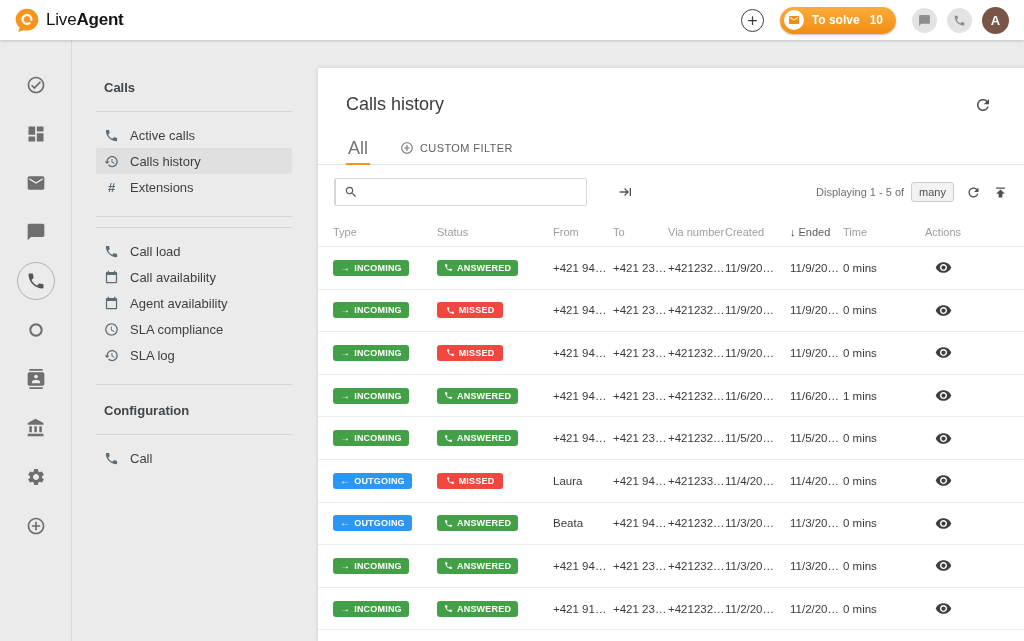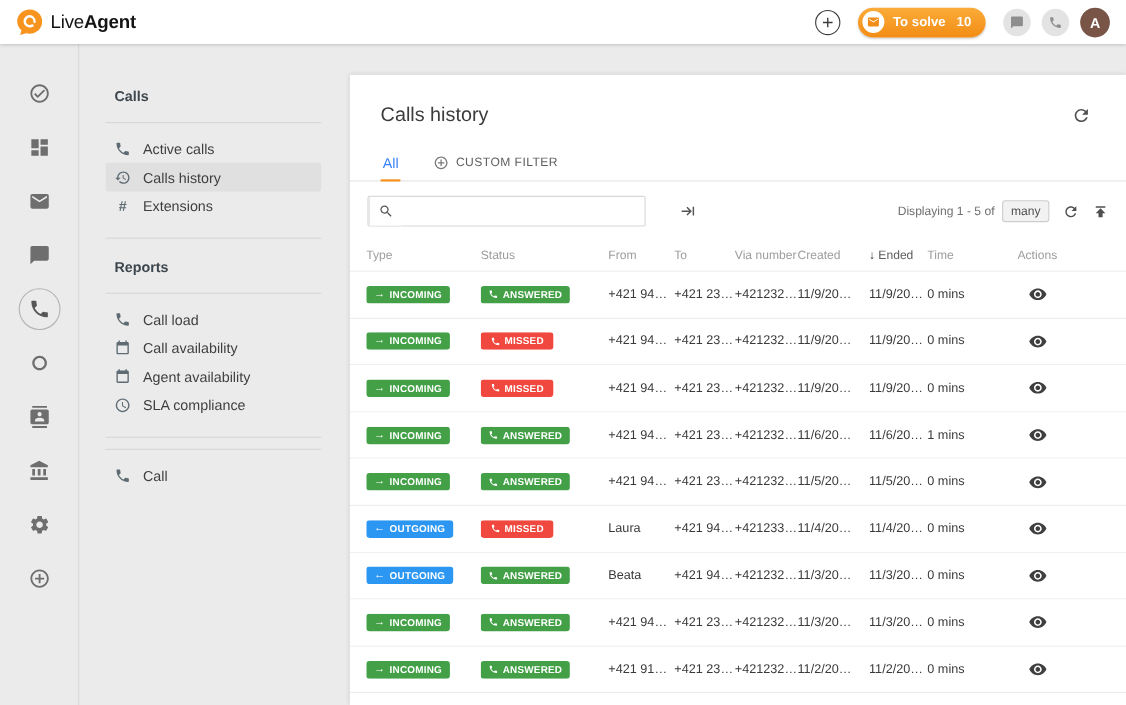--- a/index.html
+++ b/index.html
@@ -36,21 +36,21 @@
 .sb-item.active{background:#e0e0e0}
 .sb-item svg{color:#5f6b73;flex:none}
 .hash-ic{display:inline-flex;justify-content:center;width:15px;font-weight:700;font-size:13px;color:#5f6b73;flex:none}
 
 
 .card{flex:1;margin-top:28px;background:#fff;box-shadow:0 0 4px rgba(0,0,0,.14);display:flex;flex-direction:column;overflow:hidden}
 .card-head{display:flex;align-items:center;justify-content:space-between;padding:26px 32px 17px 28px}
 .page-title{font-size:18px;font-weight:500;color:#3c3c3c}
 .icon-btn{border:none;background:none;color:#4f4f4f;cursor:pointer;display:flex;align-items:center;justify-content:center;padding:0}
 .tabs{display:flex;align-items:stretch;gap:28px;padding-left:28px;border-bottom:1px solid #e3e3e3;height:33px}
-.tab{display:flex;align-items:center;gap:6px;cursor:pointer;position:relative;padding:0 2px;font-size:13px;color:#3b82f6;font-weight:500}
+.tab{display:flex;align-items:center;gap:6px;cursor:pointer;position:relative;padding:0 2px;font-size:18px;color:#737373;font-weight:500}
 .tab.active::after{content:"";position:absolute;left:0;right:0;bottom:-1px;height:2px;background:var(--accent)}
 .tab.secondary{font-size:11px;letter-spacing:.4px;color:#5f5f5f}
 .tab svg{color:#7a7a7a}
 
 .toolbar{display:flex;align-items:center;padding:13px 16px 12px}
 .searchbox{display:flex;width:253px;height:28px;border:1px solid #d8d8d8;border-radius:2px;background:#fff}
 .search-input{flex:1;border:none;outline:none;padding:0 10px;font-size:12px;color:#333;background:transparent;min-width:0}
 .search-input::placeholder{color:#9b9b9b}
 .search-btn{width:30px;border:none;border-left:1px solid #d8d8d8;background:#fff;color:#555;display:flex;align-items:center;justify-content:center;cursor:pointer}
 .fwd{margin-left:30px;color:#555}
@@ -180,21 +180,20 @@
         <svg viewBox="0 0 24 24" width="15" height="15">
           <path d="M13 3c-4.97 0-9 4.03-9 9H1l3.89 3.89.07.14L9 12H6c0-3.87 3.13-7 7-7s7 3.13 7 7-3.13 7-7 7c-1.93 0-3.68-.79-4.94-2.06l-1.42 1.42C8.27 19.99 10.51 21 13 21c4.97 0 9-4.03 9-9s-4.03-9-9-9zm-1 5v5l4.28 2.54.72-1.21-3.5-2.08V8H12z" fill="currentColor" fill-rule="evenodd"></path>
         </svg>
         <span class="sb-label">Calls history</span>
       </div>
       <div class="sb-item">
         <span class="hash-ic">#</span>
         <span class="sb-label">Extensions</span>
       </div>
       <div class="sb-divider after"></div>
-      <div class="sb-title">Reports</div>
       <div class="sb-divider"></div>
       <div class="sb-item">
         <svg viewBox="0 0 24 24" width="15" height="15">
           <path d="M6.62 10.79c1.44 2.83 3.76 5.14 6.59 6.59l2.2-2.21c.27-.27.67-.36 1.02-.24 1.12.37 2.33.57 3.57.57.55 0 1 .45 1 1V20c0 .55-.45 1-1 1-9.39 0-17-7.61-17-17 0-.55.45-1 1-1h3.5c.55 0 1 .45 1 1 0 1.25.2 2.45.57 3.57.11.35.03.74-.25 1.02l-2.2 2.2z" fill="currentColor" fill-rule="evenodd"></path>
         </svg>
         <span class="sb-label">Call load</span>
       </div>
       <div class="sb-item">
         <svg viewBox="0 0 24 24" width="15" height="15">
           <path d="M19 3h-1V1h-2v2H8V1H6v2H5c-1.11 0-1.99.9-1.99 2L3 19c0 1.1.89 2 2 2h14c1.1 0 2-.9 2-2V5c0-1.1-.9-2-2-2zm0 16H5V8h14v11z" fill="currentColor" fill-rule="evenodd"></path>
@@ -206,21 +205,28 @@
           <path d="M19 3h-1V1h-2v2H8V1H6v2H5c-1.11 0-1.99.9-1.99 2L3 19c0 1.1.89 2 2 2h14c1.1 0 2-.9 2-2V5c0-1.1-.9-2-2-2zm0 16H5V8h14v11z" fill="currentColor" fill-rule="evenodd"></path>
         </svg>
         <span class="sb-label">Agent availability</span>
       </div>
       <div class="sb-item">
         <svg viewBox="0 0 24 24" width="15" height="15">
           <path d="M11.99 2C6.47 2 2 6.48 2 12s4.47 10 9.99 10C17.52 22 22 17.52 22 12S17.52 2 11.99 2zM12 20c-4.42 0-8-3.58-8-8s3.58-8 8-8 8 3.58 8 8-3.58 8-8 8zm.5-13H11v6l5.25 3.15.75-1.23-4.5-2.67z" fill="currentColor" fill-rule="evenodd"></path>
         </svg>
         <span class="sb-label">SLA compliance</span>
       </div>
+      <div class="sb-item">
+        <svg viewBox="0 0 24 24" width="15" height="15">
+          <path d="M13 3c-4.97 0-9 4.03-9 9H1l3.89 3.89.07.14L9 12H6c0-3.87 3.13-7 7-7s7 3.13 7 7-3.13 7-7 7c-1.93 0-3.68-.79-4.94-2.06l-1.42 1.42C8.27 19.99 10.51 21 13 21c4.97 0 9-4.03 9-9s-4.03-9-9-9zm-1 5v5l4.28 2.54.72-1.21-3.5-2.08V8H12z" fill="currentColor" fill-rule="evenodd"></path>
+        </svg>
+        <span class="sb-label">SLA log</span>
+      </div>
       <div class="sb-divider after"></div>
+      <div class="sb-title">Configuration</div>
       <div class="sb-divider"></div>
       <div class="sb-item">
         <svg viewBox="0 0 24 24" width="15" height="15">
           <path d="M6.62 10.79c1.44 2.83 3.76 5.14 6.59 6.59l2.2-2.21c.27-.27.67-.36 1.02-.24 1.12.37 2.33.57 3.57.57.55 0 1 .45 1 1V20c0 .55-.45 1-1 1-9.39 0-17-7.61-17-17 0-.55.45-1 1-1h3.5c.55 0 1 .45 1 1 0 1.25.2 2.45.57 3.57.11.35.03.74-.25 1.02l-2.2 2.2z" fill="currentColor" fill-rule="evenodd"></path>
         </svg>
         <span class="sb-label">Call</span>
       </div>
     </aside>
   <main class="card">
     <div class="card-head">

